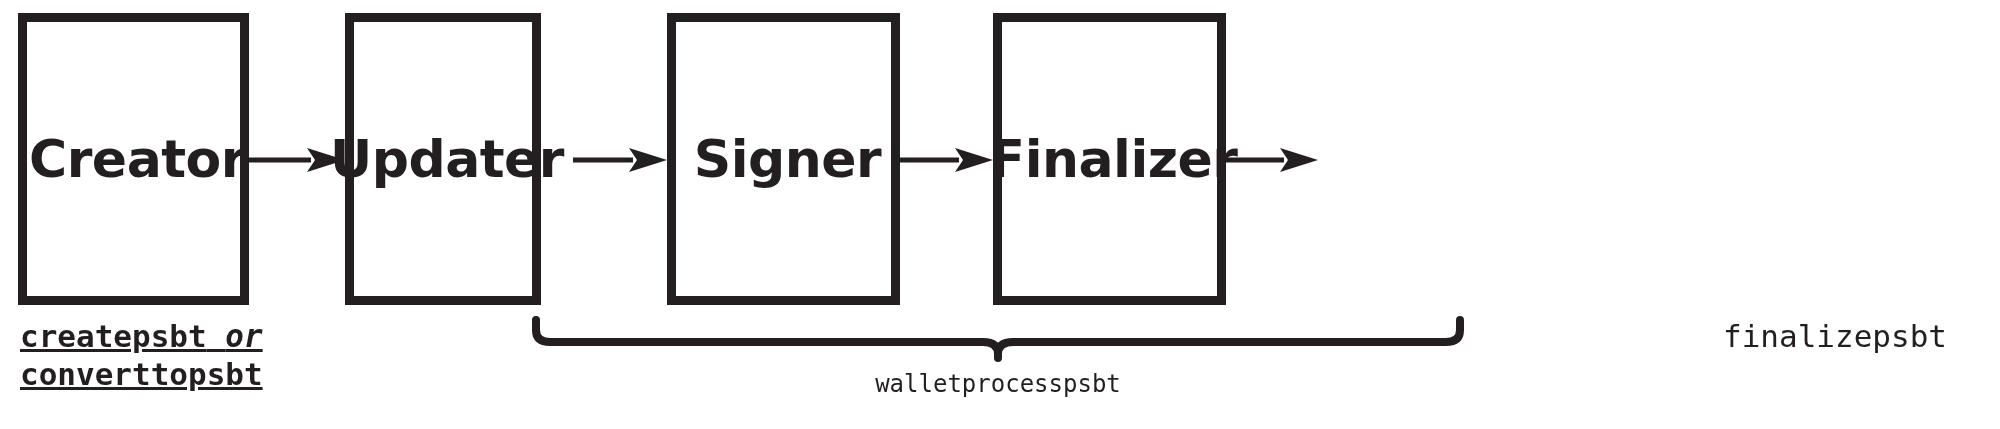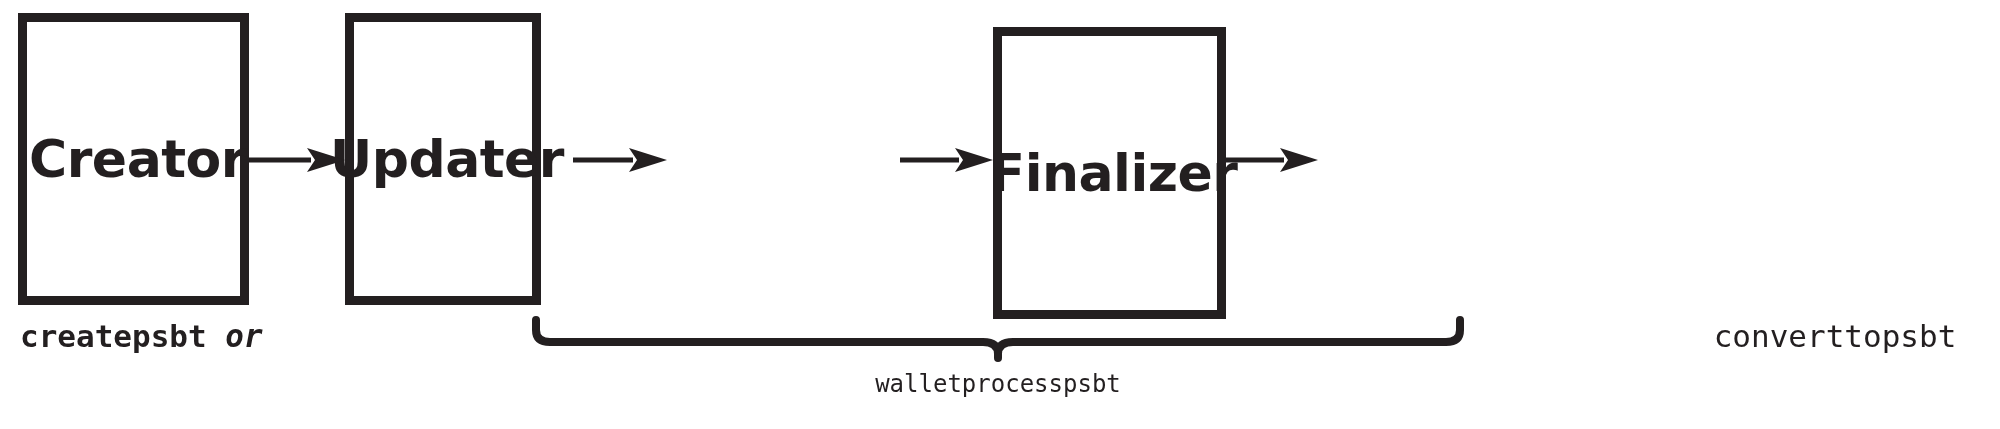--- a/index.html
+++ b/index.html
@@ -78,22 +78,25 @@
 <div id="diagram-root">
 
   <div class="stage-box" style="left:18px; top:13px; width:231px; height:292px;">
     <span class="stage-label">Creator</span>
   </div>
 
   <div class="stage-box" style="left:345px; top:13px; width:196px; height:292px;">
     <span class="stage-label">Updater</span>
   </div>
 
+  <div class="stage-box" style="left:667px; top:13px; width:233px; height:292px;">
+    <span class="stage-label">Signer</span>
+  </div>
 
-  <div class="stage-box" style="left:993px; top:13px; width:233px; height:292px;margin-top:14px;">
+  <div class="stage-box" style="left:993px; top:13px; width:233px; height:292px;">
     <span class="stage-label">Finalizer</span>
   </div>
 
 
   <svg class="flow-arrow" style="left:249px; top:140px; width:96px; height:40px;" viewBox="0 0 96 40" preserveAspectRatio="none">
     <line x1="0" y1="20" x2="62" y2="20" stroke="#231f20" stroke-width="5"></line>
     <polygon points="58,8 96,20 58,32 66,20" fill="#231f20"></polygon>
   </svg>
 
   <svg class="flow-arrow" style="left:573px; top:140px; width:94px; height:40px;" viewBox="0 0 94 40" preserveAspectRatio="none">
@@ -104,24 +107,27 @@
   <svg class="flow-arrow" style="left:900px; top:140px; width:93px; height:40px;" viewBox="0 0 93 40" preserveAspectRatio="none">
     <line x1="0" y1="20" x2="59" y2="20" stroke="#231f20" stroke-width="5"></line>
     <polygon points="55,8 93,20 55,32 63,20" fill="#231f20"></polygon>
   </svg>
 
   <svg class="flow-arrow" style="left:1226px; top:140px; width:92px; height:40px;" viewBox="0 0 92 40" preserveAspectRatio="none">
     <line x1="0" y1="20" x2="58" y2="20" stroke="#231f20" stroke-width="5"></line>
     <polygon points="54,8 92,20 54,32 62,20" fill="#231f20"></polygon>
   </svg>
 
-  <div class="caption caption-creator" style="left:20px; top:318px; width:320px;">
+  <div class="caption caption-creator" style="left:20px; top:318px; width:320px;text-decoration:underline;">
     <div>
       <span>createpsbt</span>
       <span class="italic-or">or</span>
+    </div>
+    <div>
+      <span>converttopsbt</span>
     </div>
   </div>
 
   <svg class="brace-svg" style="left:528px; top:316px; width:940px; height:46px;" viewBox="0 0 940 46" preserveAspectRatio="none">
     <path d="M 8 4
              L 8 14
              Q 8 26 22 26
              L 455 26
              Q 470 26 470 38
              L 470 42
@@ -130,16 +136,16 @@
              L 918 26
              Q 932 26 932 14
              L 932 4" fill="none" stroke="#231f20" stroke-width="8" stroke-linecap="round" stroke-linejoin="round"></path>
   </svg>
 
   <div class="caption caption-brace" style="left:728px; top:370px; width:540px;">
     <span>walletprocesspsbt</span>
   </div>
 
   <div class="caption caption-extractor" style="left:1685px; top:318px; width:300px;">
-    <span>converttopsbt</span>
+    <span>finalizepsbt</span>
   </div>
 
 </div>
 
 </body></html>

